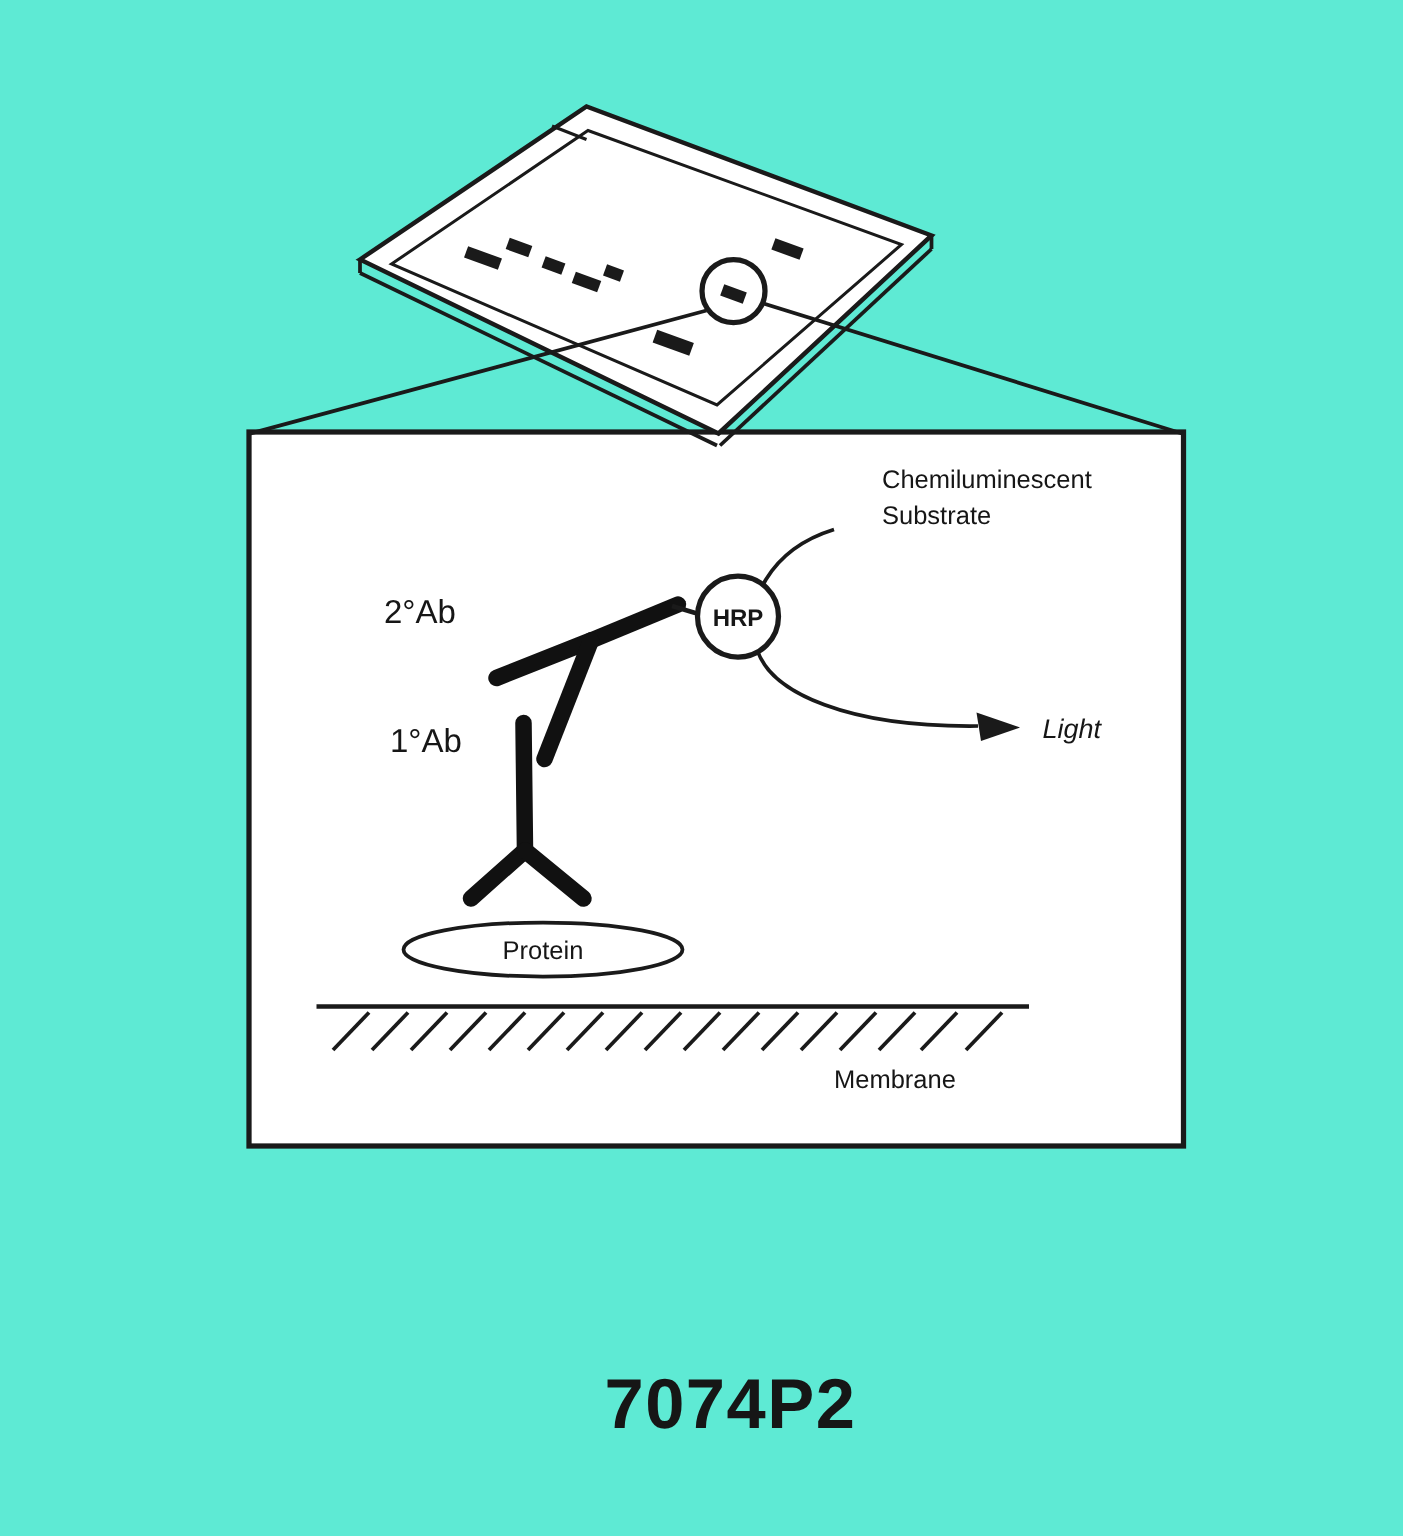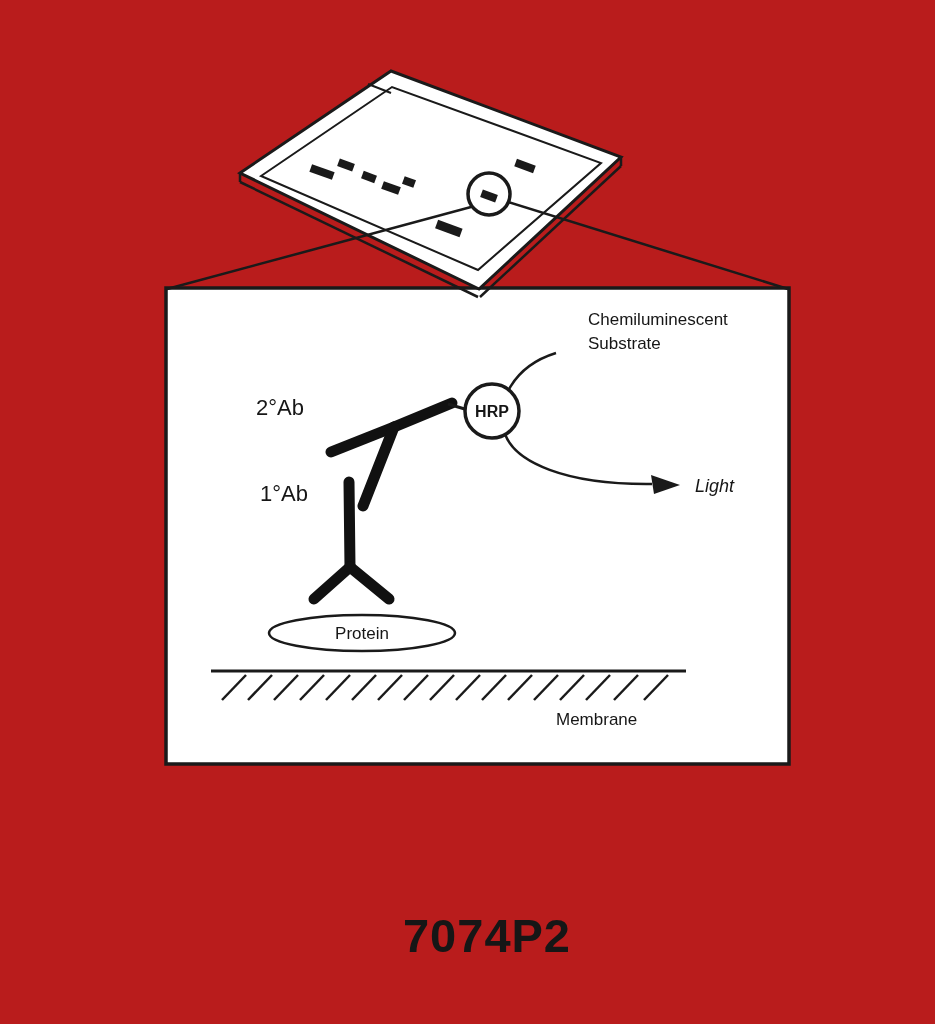--- a/index.html
+++ b/index.html
@@ -4,21 +4,21 @@
 <style>
   html, body {
     margin: 0;
     padding: 0;
     background: #ffffff;
   }
   .canvas {
     position: relative;
     width: 935px;
     height: 1024px;
-    background: #b91c1c;
+    background: #5eead4;
     overflow: hidden;
     font-family: "Liberation Sans", sans-serif;
   }
   svg { position: absolute; left: 0; top: 0; }
   .ink-line { stroke: #1a1a1a; fill: none; }
   .ink-fill { fill: #1a1a1a; stroke: none; }
   .white-face { fill: #ffffff; stroke: #1a1a1a; }
   text {
     fill: #161616;
     font-family: "Liberation Sans", sans-serif;

